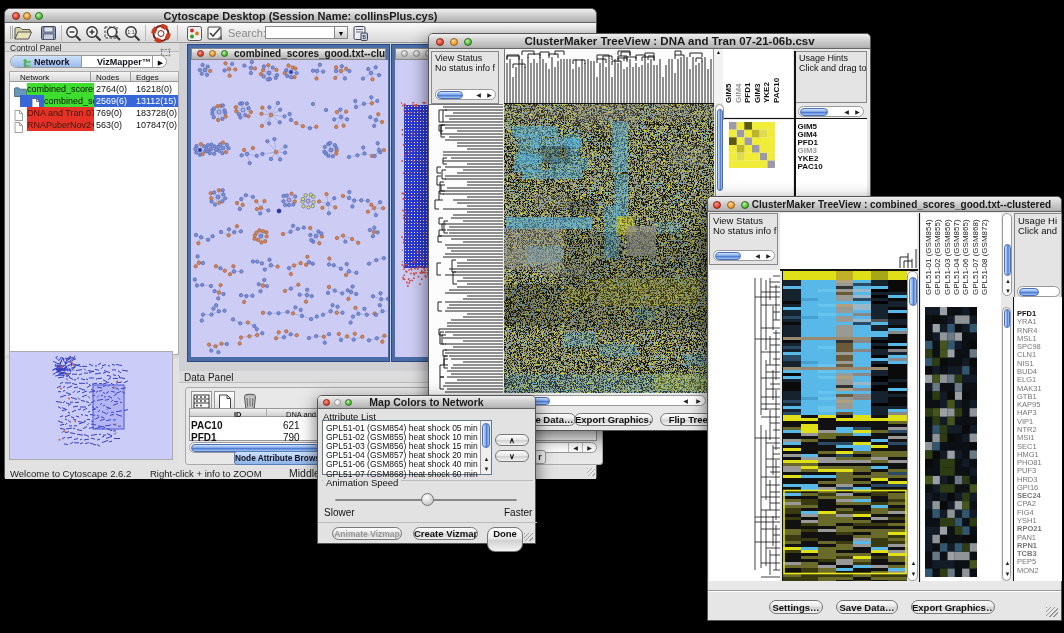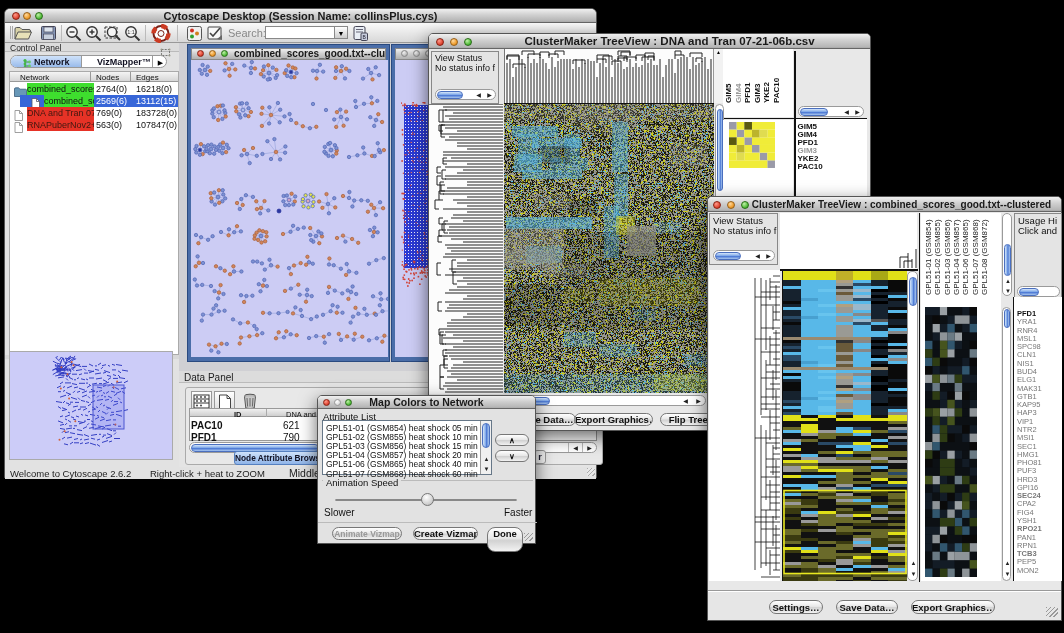--- a/index.html
+++ b/index.html
@@ -481,21 +481,21 @@
       <div class="sbh" style="left:10px;top:59px;width:408px;height:11px">
         <div class="sbth" style="left:1px;top:1px;width:128px;height:8px"></div>
         <div class="sba" style="left:378px;top:0;width:14px;border-left:1px solid #bbb">◀</div>
         <div class="sba" style="left:392px;top:0;width:14px;border-left:1px solid #bbb">▶</div>
       </div>
       <div class="abs" style="left:55px;top:68px;width:86px;height:14px;background:linear-gradient(#cfe2fa,#8fb4e8);border:1px solid #5580c0;border-radius:3px;font-size:8.3px;font-weight:bold;color:#112;text-align:center;line-height:13px;overflow:hidden;white-space:nowrap">Node Attribute Brows</div>
       <div class="abs" style="left:355px;top:67px;width:12px;height:14px;background:#f4f4f4;border:1px solid #999;border-radius:3px;font-size:9px;font-weight:bold;color:#223;text-align:center;line-height:13px">r</div>
     </div>
     <div class="abs" style="left:0;top:458px;width:591px;height:12px;background:#e2e2e2">
       <span style="position:absolute;left:5px;top:1px;font-size:9.5px;color:#222">Welcome to Cytoscape 2.6.2</span>
-      <span style="position:absolute;left:145px;top:1px;font-size:9.5px;color:#222">Right-click + heat  to  ZOOM</span>
+      <span style="position:absolute;left:145px;top:1px;font-size:9.5px;color:#222">Right-click + info  to  ZOOM</span>
       <span style="position:absolute;left:284px;top:0px;font-size:10.5px;color:#222">Middle-click + drag to PAN</span>
     </div>
     <div class="abs" style="right:1px;bottom:1px;width:8px;height:8px;background:repeating-linear-gradient(135deg,#aaa 0 1px,#e8e8e8 1px 3px)"></div>
     <div class="abs" style="left:182px;top:35px;width:203px;height:318px;background:#4a6da8;border:1px solid #2a4a80">
       <div class="titlebar" style="left:3px;right:3px;top:3px;height:12px;font-size:10px;font-weight:bold;line-height:10.5px;border:1px solid #888;padding-left:42px">combined_scores_good.txt--cluste...</div>
       <div class="tl sm red" style="left:9px;top:5px"></div>
       <div class="tl sm org" style="left:21px;top:5px"></div>
       <div class="tl sm grn" style="left:33px;top:5px"></div>
       <div class="abs" style="left:3px;top:15px;width:197px;height:297px;background:#ccccf4;overflow:hidden"><svg width="197" height="297" viewBox="0 0 197 297" xmlns="http://www.w3.org/2000/svg">
           <g stroke="#96a2da" stroke-width="0.6">
@@ -1746,20 +1746,23 @@
       <div style="font-size:5px;text-align:center">▲</div>
     </div>
     <div class="whitebox" style="left:294px;top:15px;width:70px;height:68px;border:none"><svg width="70" height="68" viewBox="0 0 70 68" xmlns="http://www.w3.org/2000/svg" class="vlabels">
         <text x="8.0" y="54" transform="rotate(-90 8.0 54)" font-size="8" font-weight="bold" fill="#111">GIM5</text>
         <text x="17.5" y="54" transform="rotate(-90 17.5 54)" font-size="8" font-weight="bold" fill="#999">GIM4</text>
         <text x="27.0" y="54" transform="rotate(-90 27.0 54)" font-size="8" font-weight="bold" fill="#111">PFD1</text>
         <text x="36.5" y="54" transform="rotate(-90 36.5 54)" font-size="8" font-weight="bold" fill="#111">GIM3</text>
         <text x="46.0" y="54" transform="rotate(-90 46.0 54)" font-size="8" font-weight="bold" fill="#111">YKE2</text>
         <text x="55.5" y="54" transform="rotate(-90 55.5 54)" font-size="8" font-weight="bold" fill="#111">PAC10</text>
       </svg></div>
+    <div class="panel" style="left:366px;top:17px;width:72px;height:52px">
+      <div class="ptext">Usage Hints<br>Click and drag to</div>
+    </div>
     <div class="sbh" style="left:369px;top:72px;width:66px;height:11px">
       <div class="sbth" style="left:1px;top:1px;width:28px;height:8px"></div>
       <div class="sba" style="left:42px;top:0;width:11px">◀</div>
       <div class="sba" style="left:53px;top:0;width:11px">▶</div>
     </div>
     <div class="abs" style="left:294px;top:83.5px;width:144px;height:1.5px;background:#111"></div>
     <div class="abs" style="left:0px;top:70px;width:74px;height:289px;border-top:1px solid #777"><svg width="74" height="289" viewBox="0 0 74 289" xmlns="http://www.w3.org/2000/svg">
         <rect width="74" height="289" fill="#fcfcfc"></rect>
         <rect x="14.0" y="1.0" width="60.0" height="2" fill="#8f8f8f"></rect>
         <rect x="16.0" y="4.0" width="58.0" height="2" fill="#8f8f8f"></rect>
@@ -2962,21 +2965,21 @@
       <div style="position:absolute;left:3px;top:161.0px;font-size:7.5px;font-weight:normal;color:#777">PHO81</div>
       <div style="position:absolute;left:3px;top:169.3px;font-size:7.5px;font-weight:normal;color:#777">PUF3</div>
       <div style="position:absolute;left:3px;top:177.6px;font-size:7.5px;font-weight:normal;color:#777">HRD3</div>
       <div style="position:absolute;left:3px;top:185.9px;font-size:7.5px;font-weight:normal;color:#777">GPI16</div>
       <div style="position:absolute;left:3px;top:194.2px;font-size:7.5px;font-weight:bold;color:#777">SEC24</div>
       <div style="position:absolute;left:3px;top:202.4px;font-size:7.5px;font-weight:normal;color:#777">CPA2</div>
       <div style="position:absolute;left:3px;top:210.7px;font-size:7.5px;font-weight:normal;color:#777">FIG4</div>
       <div style="position:absolute;left:3px;top:219.0px;font-size:7.5px;font-weight:normal;color:#777">YSH1</div>
       <div style="position:absolute;left:3px;top:227.3px;font-size:7.5px;font-weight:bold;color:#777">RPO21</div>
       <div style="position:absolute;left:3px;top:235.6px;font-size:7.5px;font-weight:normal;color:#777">PAN1</div>
-      <div style="position:absolute;left:3px;top:243.8px;font-size:7.5px;font-weight:normal;color:#777">RPN1</div>
+      <div style="position:absolute;left:3px;top:243.8px;font-size:7.5px;font-weight:bold;color:#777">RPN1</div>
       <div style="position:absolute;left:3px;top:252.1px;font-size:7.5px;font-weight:bold;color:#777">TCB3</div>
       <div style="position:absolute;left:3px;top:260.4px;font-size:7.5px;font-weight:normal;color:#777">PEP5</div>
       <div style="position:absolute;left:3px;top:268.7px;font-size:7.5px;font-weight:normal;color:#777">MON2</div>
     </div>
     <div class="abs" style="left:0;top:393px;width:353px;height:1px;background:#999"></div>
     <div class="abs" style="left:0;top:394px;width:353px;height:29px;background:#e6e6e6;border-top:1px solid #fff">
       <div class="btn" style="left:61px;top:8px;width:54px;height:14px;line-height:13px">Settings…</div>
       <div class="btn" style="left:128px;top:8px;width:62px;height:14px;line-height:13px">Save Data…</div>
       <div class="btn" style="left:203px;top:8px;width:84px;height:14px;line-height:13px">Export Graphics…</div>
       <div class="abs" style="right:3px;bottom:3px;width:12px;height:10px;background:repeating-linear-gradient(135deg,#999 0 1px,#e6e6e6 1px 3px)"></div>

